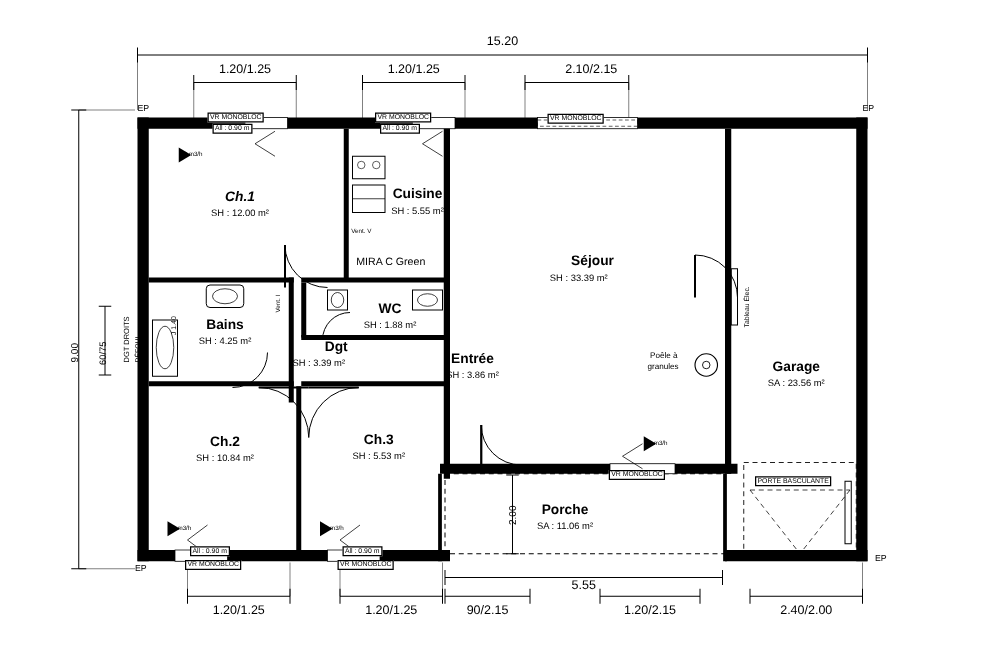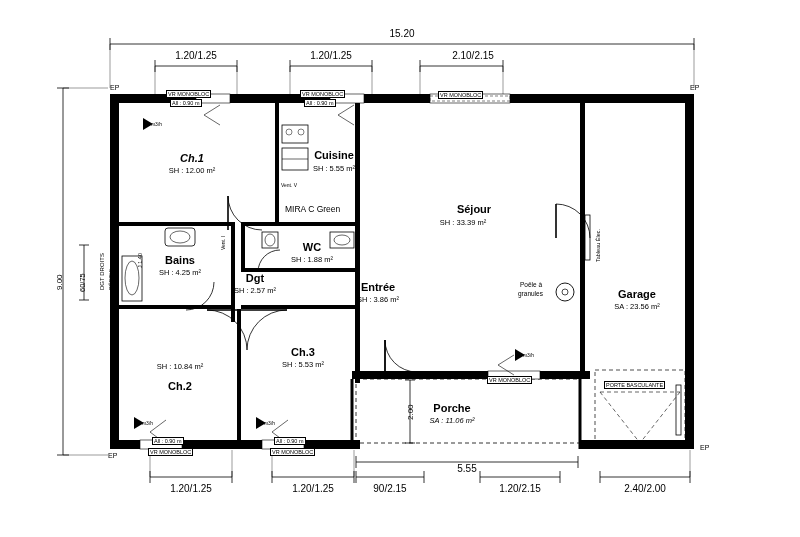--- a/index.html
+++ b/index.html
@@ -228,37 +228,37 @@
 
   <div class="room-name" style="left:474px;top:203px;">Séjour</div>
   <div class="room-area" style="left:463px;top:218px;">SH : 33.39 m²</div>
 
   <div class="room-name" style="left:180px;top:254px;text-align:center;">Bains</div>
   <div class="room-area" style="left:180px;top:268px;">SH : 4.25 m²</div>
 
   <div class="room-name" style="left:312px;top:241px;">WC</div>
   <div class="room-area" style="left:312px;top:255px;">SH : 1.88 m²</div>
 
-  <div class="room-name" style="left:255px;top:272px;">Dgt</div>
-  <div class="room-area" style="left:255px;top:286px;">SH : 2.57 m²</div>
+  <div class="room-name" style="left:255px;top:272px;padding-left:28px;">Dgt</div>
+  <div class="room-area" style="left:255px;top:286px;">SH : 3.39 m²</div>
 
   <div class="room-name" style="left:378px;top:281px;">Entrée</div>
   <div class="room-area" style="left:378px;top:295px;">SH : 3.86 m²</div>
 
   <div class="room-name" style="left:637px;top:288px;">Garage</div>
   <div class="room-area" style="left:637px;top:302px;">SA : 23.56 m²</div>
 
-  <div class="room-name" style="left:180px;top:348px;margin-top:32px;">Ch.2</div>
+  <div class="room-name" style="left:180px;top:348px;">Ch.2</div>
   <div class="room-area" style="left:180px;top:362px;">SH : 10.84 m²</div>
 
   <div class="room-name" style="left:303px;top:346px;">Ch.3</div>
   <div class="room-area" style="left:303px;top:360px;">SH : 5.53 m²</div>
 
   <div class="room-name" style="left:452px;top:402px;">Porche</div>
-  <div class="room-area" style="left:452px;top:416px;font-style:italic;">SA : 11.06 m²</div>
+  <div class="room-area" style="left:452px;top:416px;">SA : 11.06 m²</div>
 
   <div class="txt" style="left:520px;top:282px;font-size:6.5px;">Poêle à</div>
   <div class="txt" style="left:518px;top:291px;font-size:6.5px;">granules</div>
   <div class="tag" style="left:604px;top:381px;">PORTE BASCULANTE</div>
   <div class="vtxt" style="left:595px;top:262px;transform:rotate(-90deg);font-size:5.5px;">Tableau Élec.</div>
   <div class="vtxt" style="left:686px;top:432px;transform:rotate(-90deg);font-size:5.5px;">Depuracir</div>
   <div class="txt" style="left:281px;top:183px;font-size:5px;">Vent. V</div>
   <div class="vtxt" style="left:220px;top:250px;transform:rotate(-90deg);font-size:5px;">Vent. I</div>
   <div class="vtxt" style="left:137px;top:268px;transform:rotate(-90deg);font-size:5.5px;">J 1.40</div>
 

